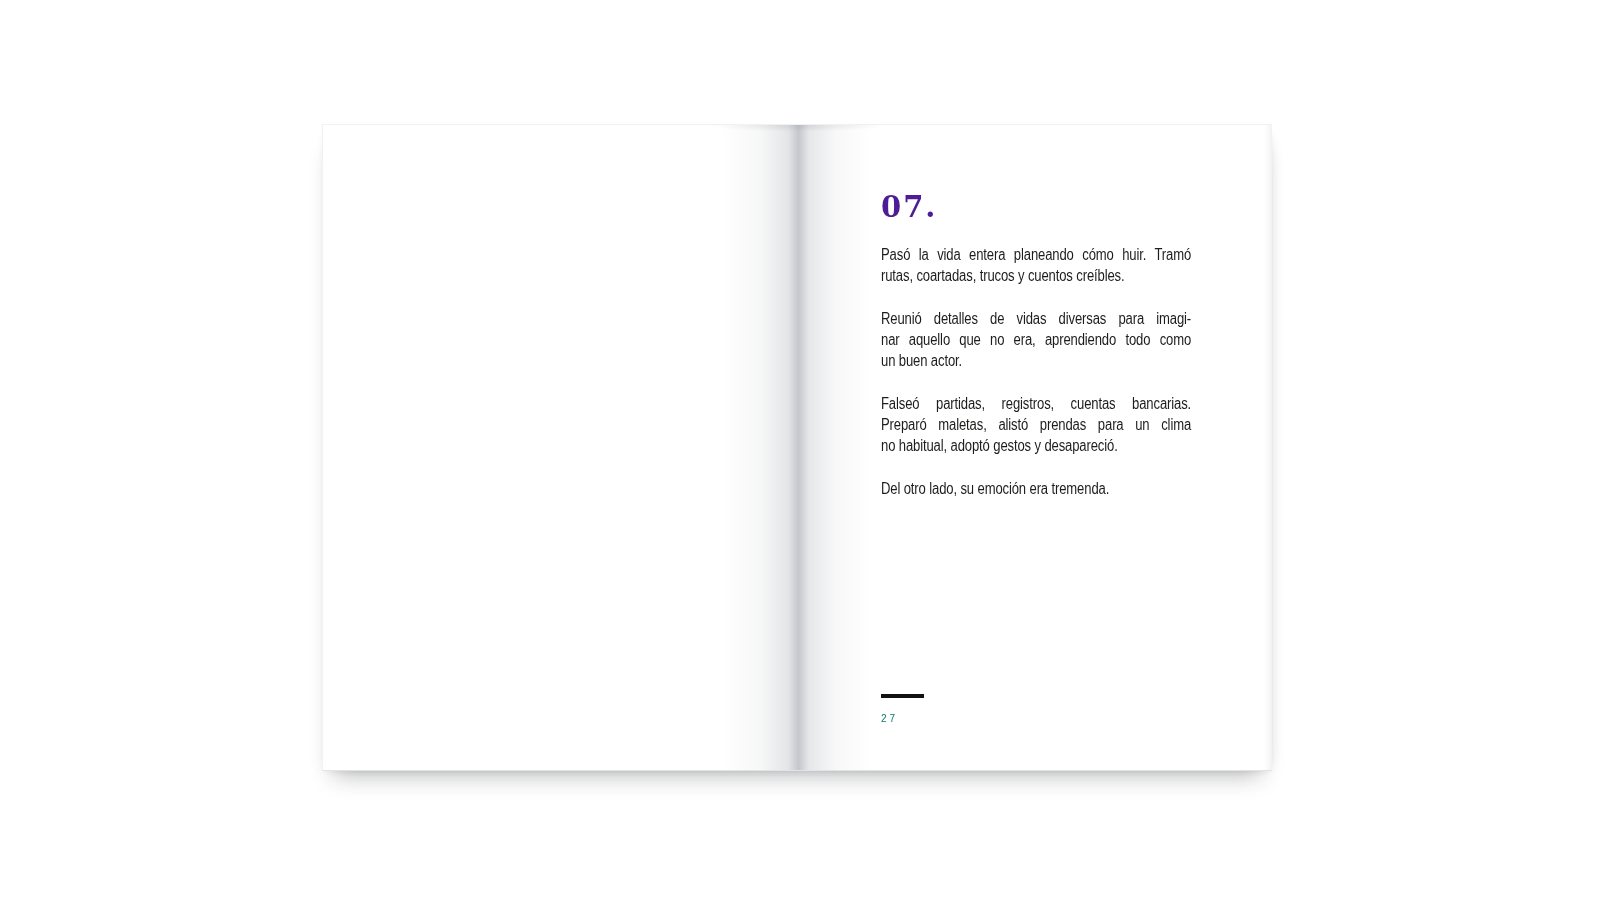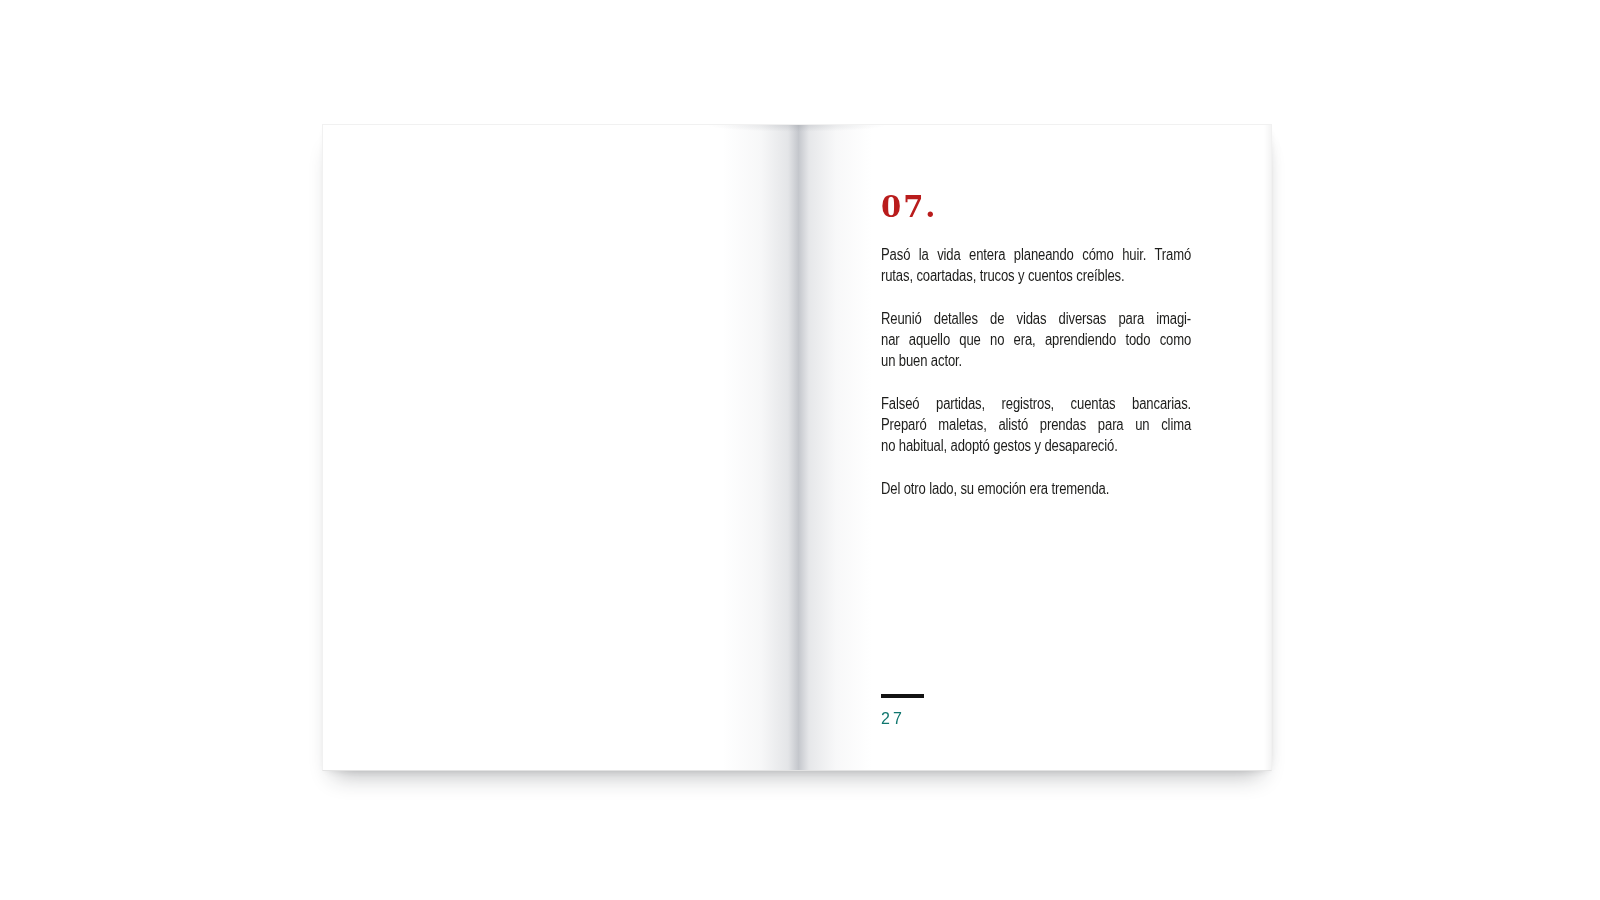--- a/index.html
+++ b/index.html
@@ -82,21 +82,21 @@
   
   .chapter {
     position: absolute;
     left: 558px;
     top: 68px;
     font-family: "DejaVu Serif", serif;
     font-weight: 700;
     font-size: 29px;
     line-height: 1;
     letter-spacing: 2px;
-    color: #b91c1c;
+    color: #4c1d95;
   }
   .bodytext {
     position: absolute;
     left: 558px;
     top: 119px;
     width: 380px;
     transform: scaleX(0.816);
     transform-origin: 0 0;
     font-size: 16px;
     line-height: 21px;
@@ -116,21 +116,21 @@
     left: 558px;
     top: 569px;
     width: 43px;
     height: 4px;
     background: #121212;
   }
   .pagenum {
     position: absolute;
     left: 558px;
     top: 584px;
-    font-size: 16px;
+    font-size: 10px;
     line-height: 20px;
     letter-spacing: 3px;
     color: #0f766e;
   }
 </style>
 </head>
 <body>
 
 <div class="stage">
   <div class="book">

